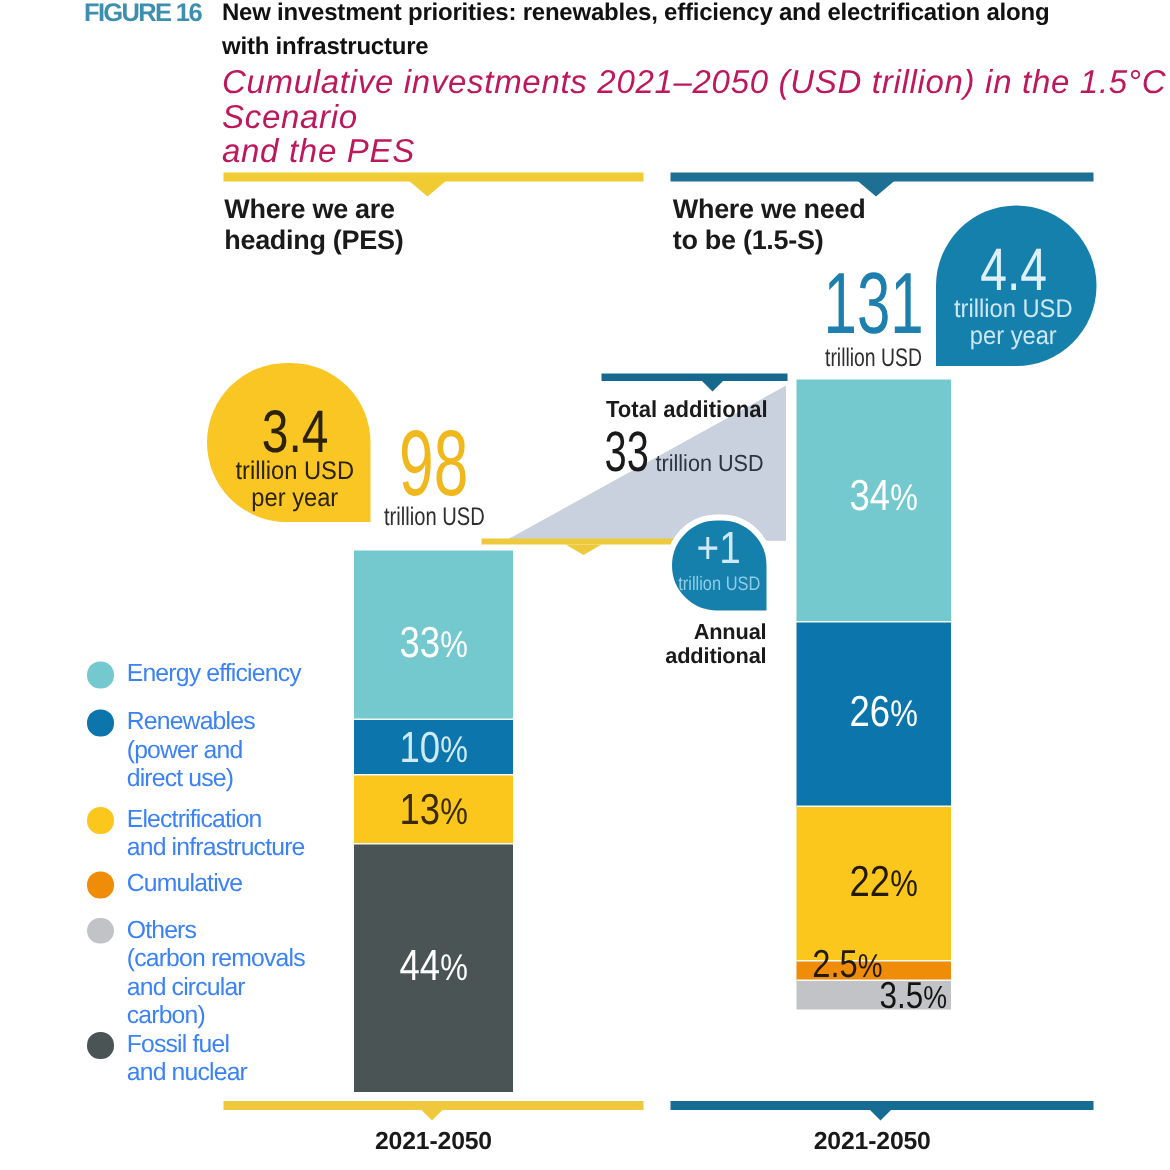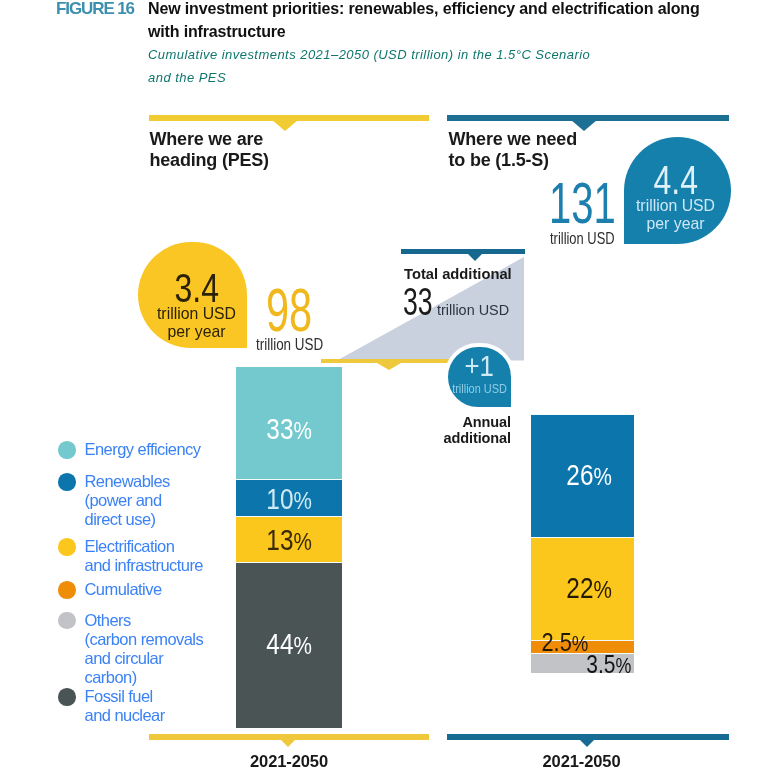--- a/index.html
+++ b/index.html
@@ -5,21 +5,21 @@
   html,body{margin:0;padding:0;}
   body{width:780px;height:780px;background:#fff;
        font-family:"Liberation Sans",sans-serif;position:relative;overflow:hidden;
        -webkit-font-smoothing:antialiased;}
   .abs{position:absolute;}
 
   
   #fig-label{left:56px;top:-1.5px;font-size:17px;font-weight:bold;color:#3d8faf;letter-spacing:-1.1px;}
   #title{left:148px;top:-3.5px;font-size:16px;font-weight:bold;color:#111;line-height:23px;
          letter-spacing:-.15px;}
-  #subtitle{left:148px;top:42.5px;font-size:13px;font-style:italic;color:#0f766e;line-height:23px;
+  #subtitle{left:148px;top:42.5px;font-size:22px;font-style:italic;color:#be185d;line-height:23px;
             letter-spacing:.46px;}
 
   
   .rule{position:absolute;height:6px;}
   .rule-notch{position:absolute;width:0;height:0;
      border-left:12px solid transparent;border-right:12px solid transparent;}
 
   .scen-title{position:absolute;font-size:18px;font-weight:bold;color:#1a1a1a;line-height:20.5px;
               letter-spacing:-.2px;}
 
@@ -143,20 +143,23 @@
       <span class="seg-lbl" style="font-size: 29px; color: rgb(207, 233, 245); display: inline-block; transform: scaleX(0.84); white-space: nowrap; position: relative; left: 0px; top: 1px;"><span>10</span><span style="font-size: 0.85em;">%</span></span>
     </div>
     <div class="seg" style="left: 0px; width: 100%; top: 150px; height: 46px; background: rgb(252, 199, 28); box-shadow: rgb(242, 250, 251) 0px -1px 0px 0px;">
       <span class="seg-lbl" style="font-size: 29px; color: rgb(58, 42, 5); display: inline-block; transform: scaleX(0.84); white-space: nowrap; position: relative; left: 0px; top: 0px;"><span>13</span><span style="font-size: 0.85em;">%</span></span>
     </div>
     <div class="seg" style="left: 0px; width: 100%; top: 196px; height: 165px; background: rgb(74, 84, 85); box-shadow: rgb(242, 250, 251) 0px -1px 0px 0px;">
       <span class="seg-lbl" style="font-size: 29px; color: rgb(255, 255, 255); display: inline-block; transform: scaleX(0.84); white-space: nowrap; position: relative; left: 0px; top: -1px;"><span>44</span><span style="font-size: 0.85em;">%</span></span>
     </div>
   </div>
 <div id="bar-right" style="position:absolute;left:531px;top:253px;width:103px;height:475px;overflow:visible;">
+    <div class="seg" style="left: 0px; width: 100%; top: 0px; height: 162px; background: rgb(115, 201, 206);">
+      <span class="seg-lbl" style="font-size: 29px; color: rgb(255, 255, 255); display: inline-block; transform: scaleX(0.84); white-space: nowrap; position: relative; left: 7px; top: -2.5px;"><span>34</span><span style="font-size: 0.85em;">%</span></span>
+    </div>
     <div class="seg" style="left: 0px; width: 100%; top: 162px; height: 123px; background: rgb(11, 117, 172); box-shadow: rgb(242, 250, 251) 0px -1px 0px 0px;">
       <span class="seg-lbl" style="font-size: 29px; color: rgb(255, 255, 255); display: inline-block; transform: scaleX(0.84); white-space: nowrap; position: relative; left: 7px; top: -1px;"><span>26</span><span style="font-size: 0.85em;">%</span></span>
     </div>
     <div class="seg" style="left: 0px; width: 100%; top: 285px; height: 103px; background: rgb(252, 199, 28); box-shadow: rgb(242, 250, 251) 0px -1px 0px 0px;">
       <span class="seg-lbl" style="font-size: 29px; color: rgb(36, 26, 2); display: inline-block; transform: scaleX(0.84); white-space: nowrap; position: relative; left: 7px; top: -1px;"><span>22</span><span style="font-size: 0.85em;">%</span></span>
     </div>
     <div class="seg" style="left: 0px; width: 100%; top: 388px; height: 13px; background: rgb(239, 141, 9); box-shadow: rgb(242, 250, 251) 0px -1px 0px 0px;"></div>
     <div style="position: absolute; white-space: nowrap; z-index: 5; left: -1.5px; top: 376px; line-height: 1;"><span class="seg-lbl" style="font-size: 26px; color: rgb(36, 26, 2); display: inline-block; transform: scaleX(0.84); white-space: nowrap; position: relative; left: 7px; top: 0px;"><span>2.5</span><span style="font-size: 0.85em;">%</span></span></div>
     <div class="seg" style="left: 0px; width: 100%; top: 401px; height: 19px; background: rgb(194, 195, 198); box-shadow: rgb(242, 250, 251) 0px -1px 0px 0px;"></div>
     <div style="position: absolute; white-space: nowrap; z-index: 5; left: 44px; top: 398.5px; line-height: 1;"><span class="seg-lbl" style="font-size: 25px; color: rgb(19, 19, 19); display: inline-block; transform: scaleX(0.84); white-space: nowrap; position: relative; left: 7px; top: 0px;"><span>3.5</span><span style="font-size: 0.85em;">%</span></span></div>

